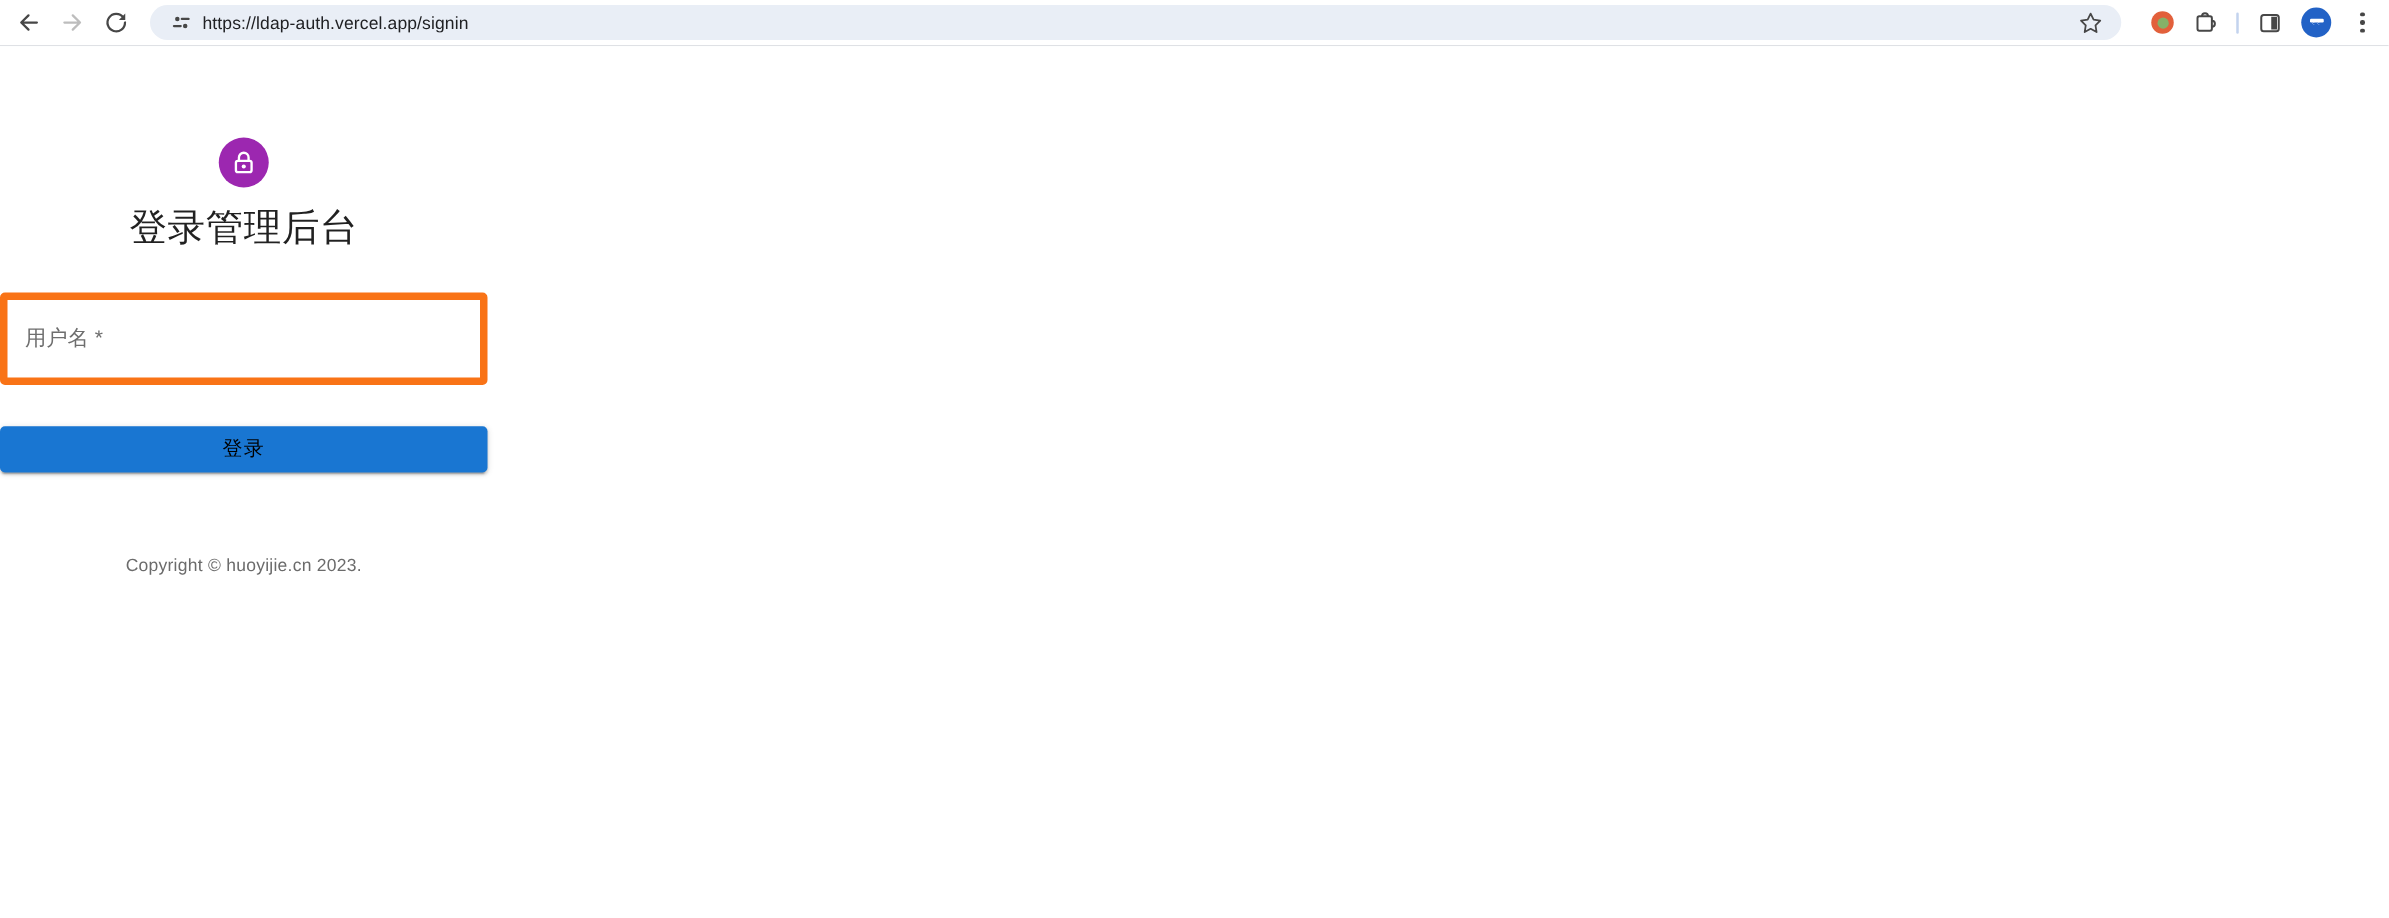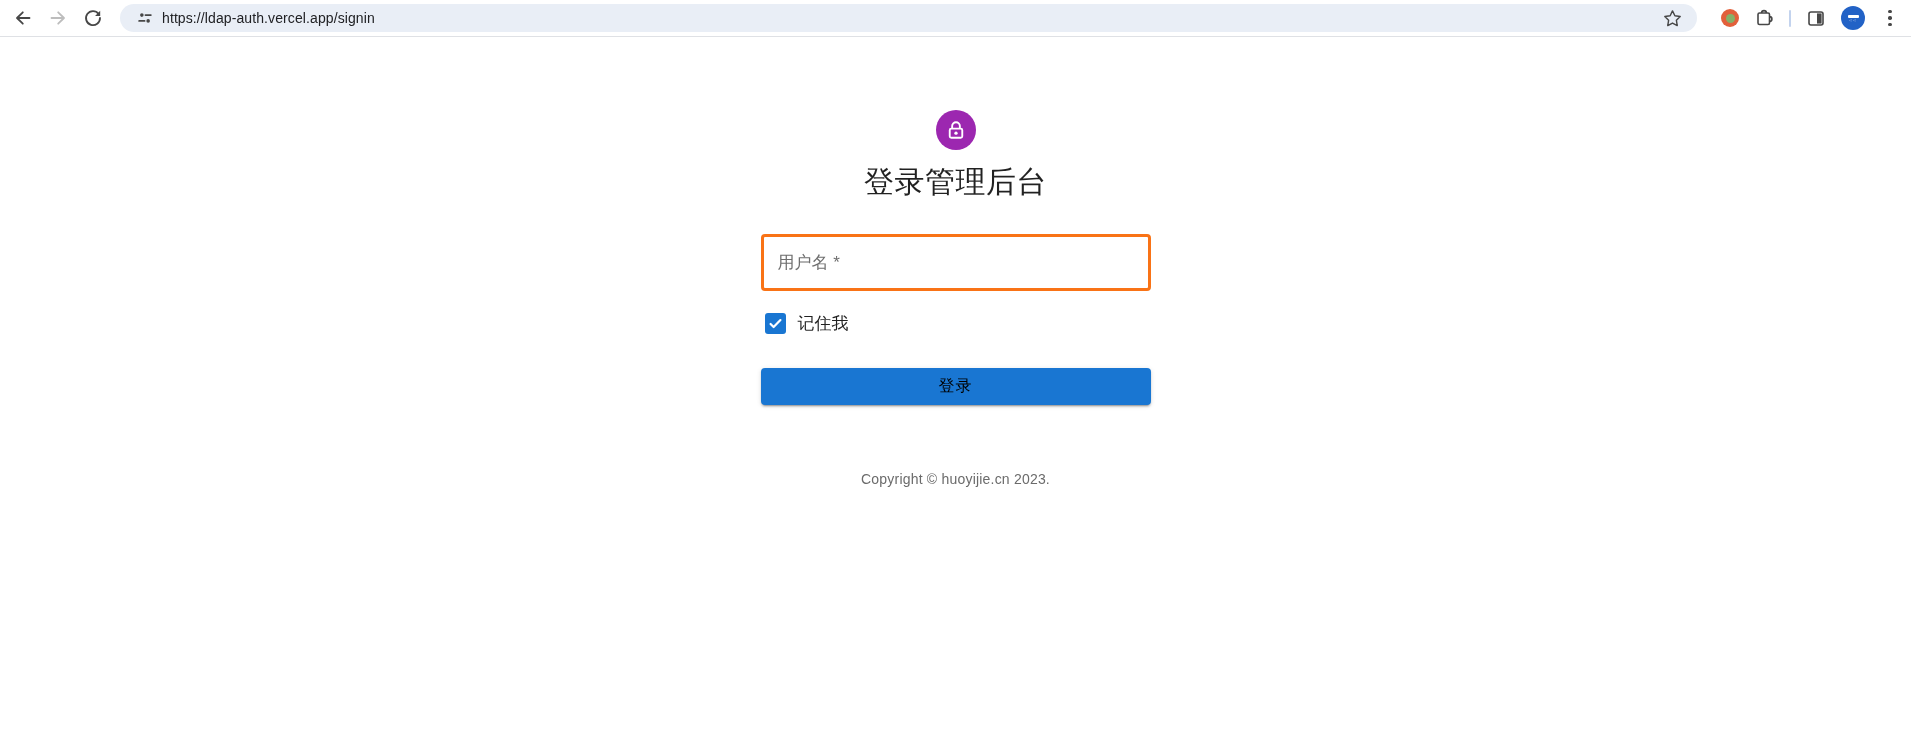--- a/index.html
+++ b/index.html
@@ -57,39 +57,39 @@
     background: #2262c6; margin: 0 10px;
     display: flex; flex-direction: column; align-items: center; justify-content: center;
     cursor: pointer;
   }
   .profile-avatar .bar { width: 11px; height: 3px; background: #fff; border-radius: 1px; }
   .profile-avatar .dots { font-size: 5px; color: #fff; line-height: 4px; letter-spacing: 1px; }
   .kebab { display: flex; flex-direction: column; align-items: center; justify-content: center; gap: 3px; width: 26px; height: 26px; cursor: pointer; margin-left: 2px; }
   .kebab i { width: 3.5px; height: 3.5px; background: #474747; border-radius: 50%; }
 
   
-  .page { height: 696px; background: #ffffff; display: flex; flex-direction: column; align-items: center; }
+  .page { height: 696px; background: #ffffff; display: flex; flex-direction: column; }
   .auth-col { width: 390px; display: flex; flex-direction: column; align-items: center; }
 
   .lock-avatar {
     margin-top: 73px;
     width: 40px; height: 40px; border-radius: 50%;
     background: #9c27b0;
     display: flex; align-items: center; justify-content: center;
   }
   .page-title {
     margin-top: 12px;
     font-size: 30px;
     font-weight: 400;
     color: rgba(0,0,0,0.87);
     letter-spacing: 0.5px;
   }
   .text-field {
-    width: 390px; height: 57px;
-    border: 3px solid #f97316;
+    width: 390px; height: 74px;
+    border: 6px solid #f97316;
     border-radius: 4px;
     background: #fff;
     font-size: 17px;
     color: rgba(0,0,0,0.87);
     padding: 0 14px;
     outline: none;
     font-family: "Liberation Sans", "DejaVu Sans", sans-serif;
   }
   .text-field::placeholder { color: #6e6e6e; opacity: 1; }
   .tf-user { margin-top: 31px; }
@@ -224,28 +224,20 @@
         <rect x="4.3" y="8.8" width="11.4" height="8.2" rx="1.4" fill="none" stroke="#ffffff" stroke-width="1.7"></rect>
         <circle cx="10" cy="12.9" r="1.5" fill="#ffffff"></circle>
       </svg>
     </div>
 
     <h1 class="page-title">登录管理后台</h1>
 
     <input class="text-field tf-user" type="text" placeholder="用户名 *" style="">
 
 
-    <div class="remember-row">
-      <div class="checkbox">
-        <svg width="17" height="17" viewBox="0 0 20 20">
-          <path d="M4.2 10.6l3.6 3.6L15.8 6" fill="none" stroke="#ffffff" stroke-width="2.6" stroke-linecap="round" stroke-linejoin="round"></path>
-        </svg>
-      </div>
-      <span class="remember-label">记住我</span>
-    </div>
 
     <button class="submit-btn">登录</button>
 
 
     <div class="footer">
       <span>Copyright © </span><a>huoyijie.cn</a><span> 2023.</span>
     </div>
 
   </div>
 </div>

